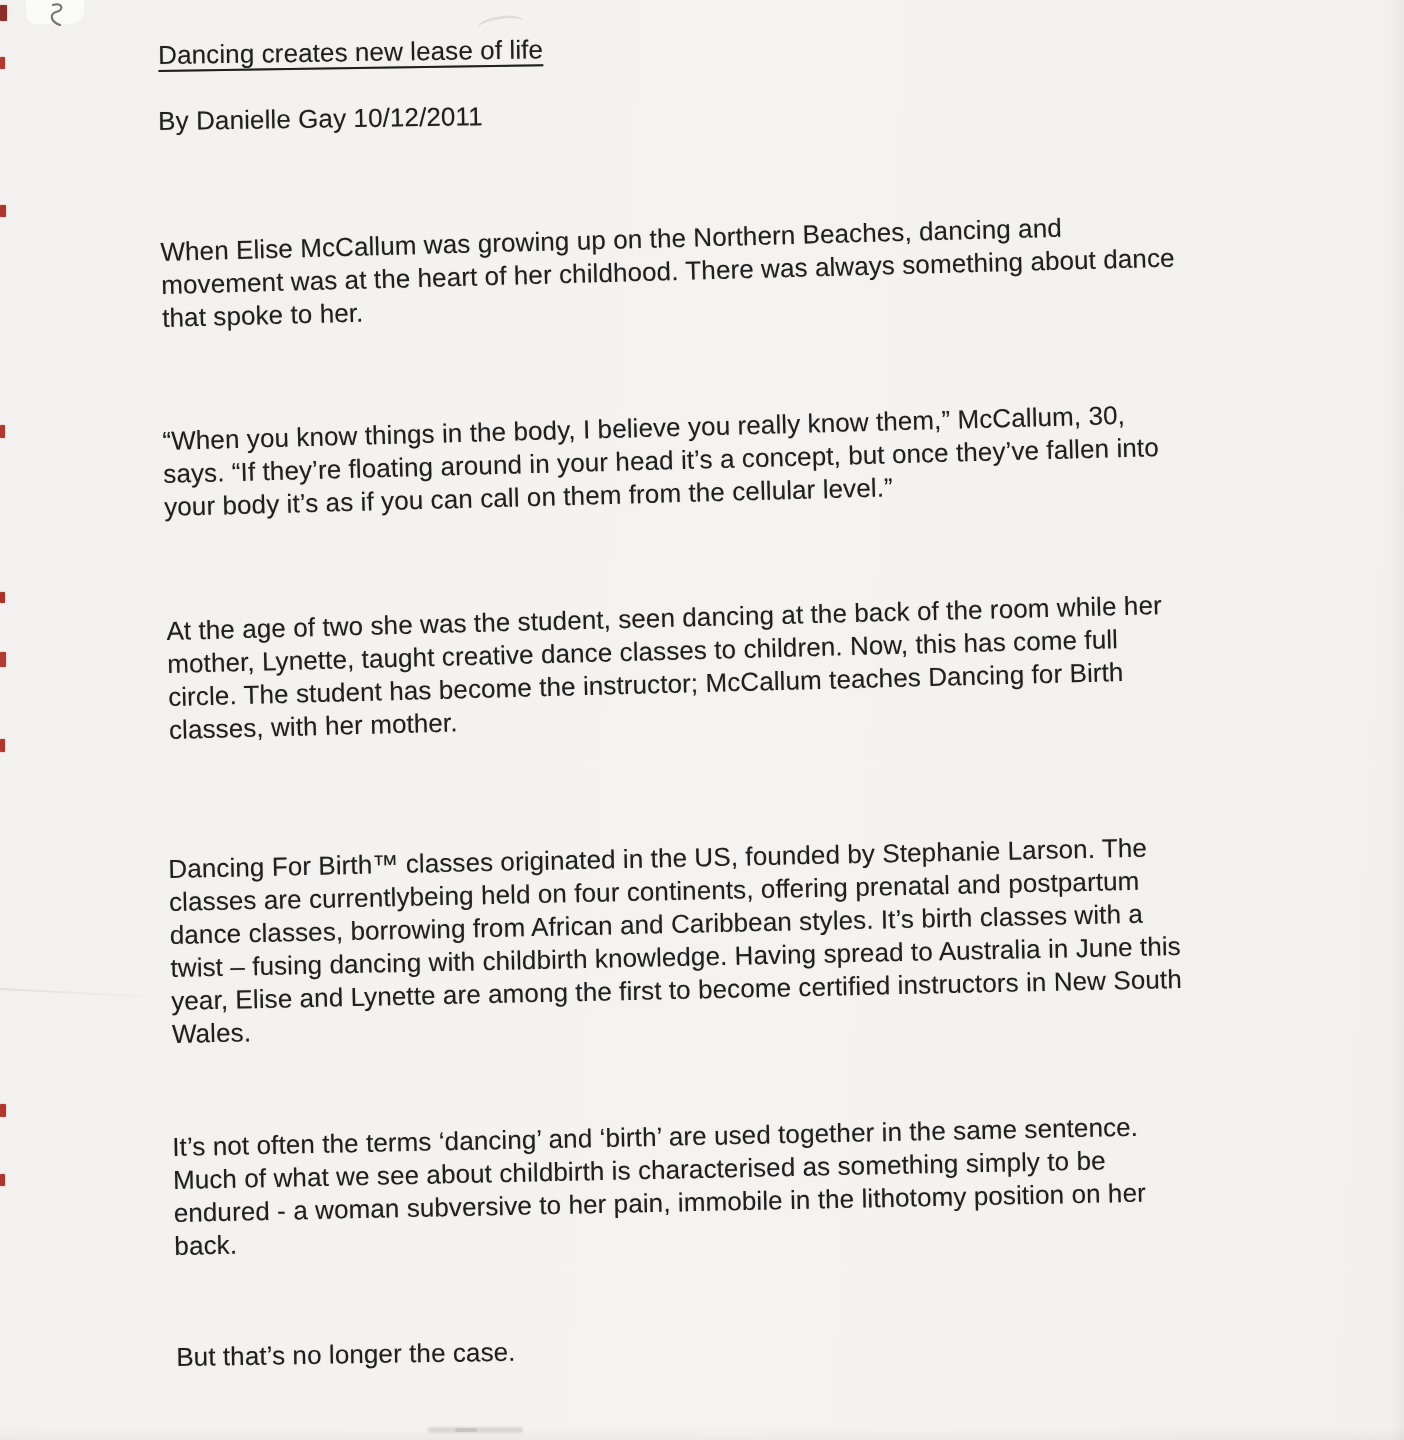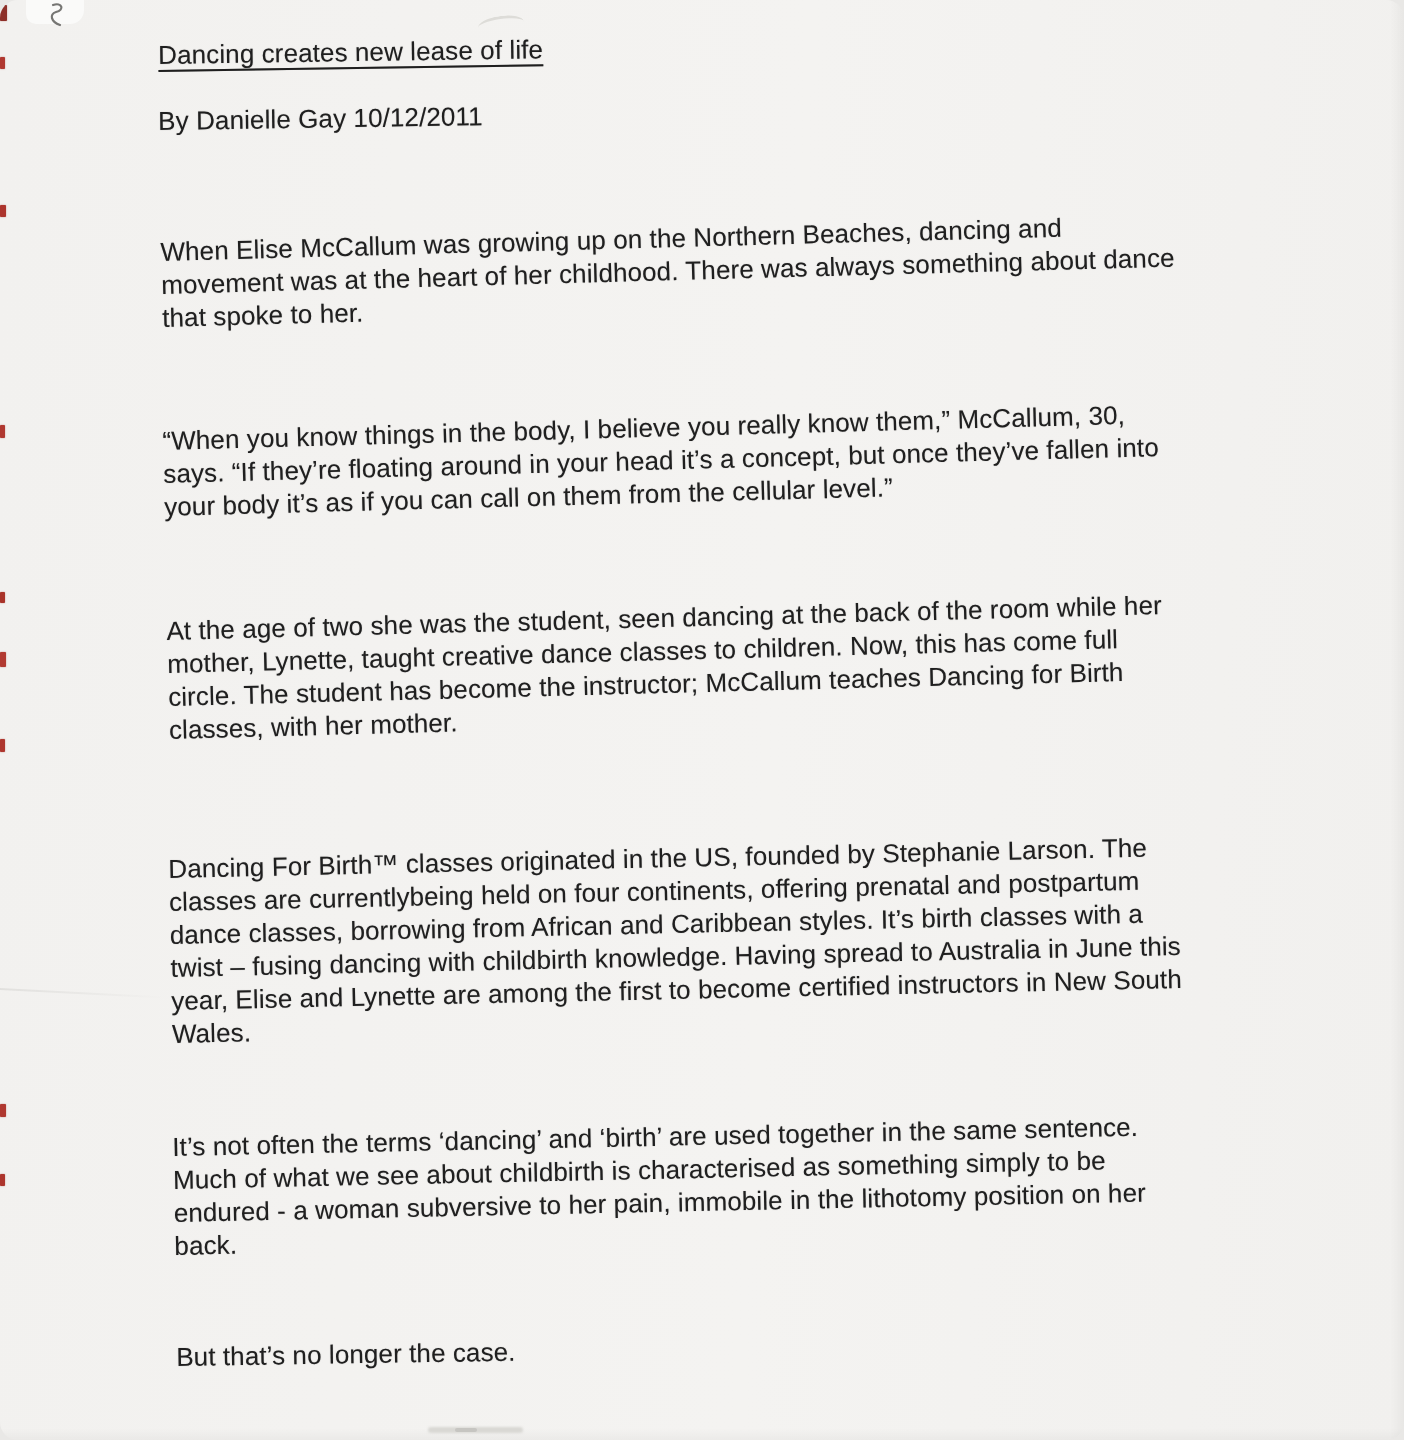--- a/index.html
+++ b/index.html
@@ -10,21 +10,20 @@
     background: #e9e8e6;
   }
   .page {
     position: relative;
     width: 1404px;
     height: 1440px;
     overflow: hidden;
     background: linear-gradient(93deg, #f2f1ef 0%, #f4f3f1 55%, #f1f0ee 100%);
     font-family: "Liberation Sans", sans-serif;
     color: #212121;
-    border-radius: 18px;
   }
   
   .page::after {
     content: '';
     position: absolute;
     right: 0; top: 0; bottom: 0;
     width: 14px;
     background: linear-gradient(90deg, rgba(0,0,0,0), rgba(0,0,0,0.04));
     pointer-events: none;
   }

